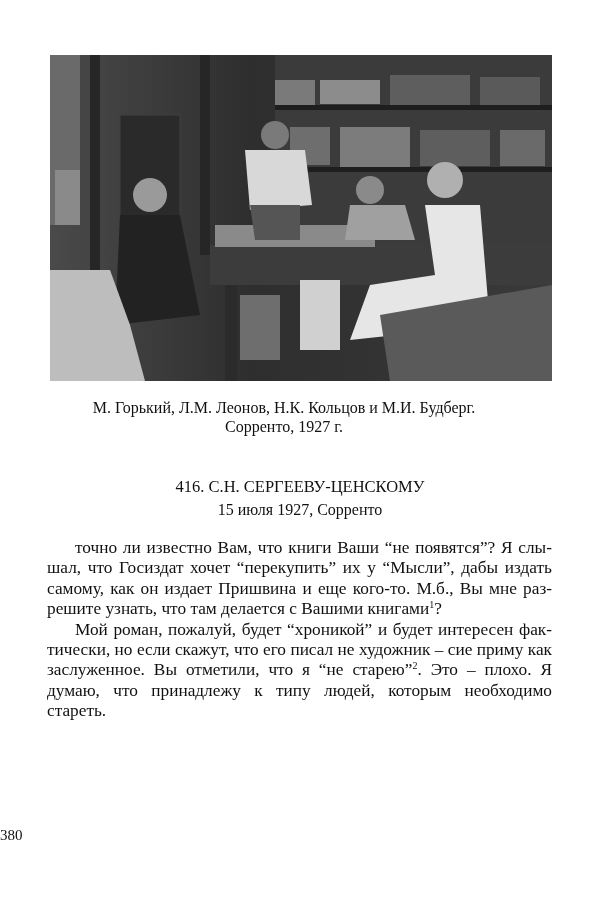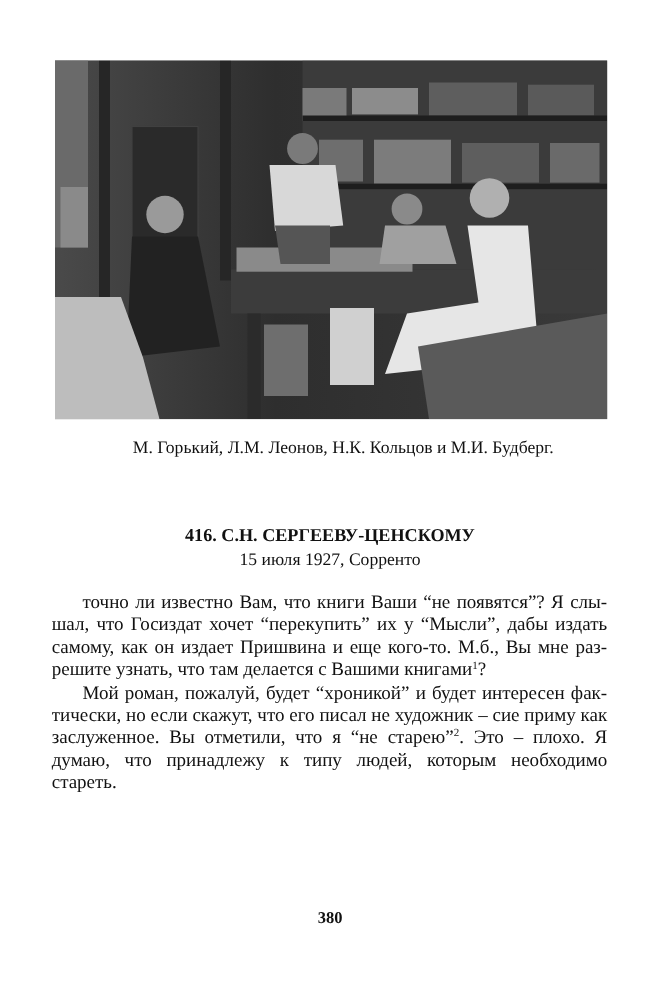--- a/index.html
+++ b/index.html
@@ -6,43 +6,43 @@
     body {
       width: 600px; height: 909px; position: relative; overflow: hidden;
       font-family: "Liberation Serif", "DejaVu Serif", serif; color: #111;
     }
     .photo {
       position: absolute; left: 50px; top: 55px; width: 502px; height: 326px;
       overflow: hidden; background: #3a3a3a;
     }
     .photo svg { display: block; width: 100%; height: 100%; }
     .caption {
-      position: absolute; left: 52px; width: 520px; top: 398px;
+      position: absolute; left: 24px; width: 520px; top: 398px;
       text-align: center; font-size: 16px; line-height: 19px;
     }
     .heading {
       position: absolute; left: 40px; width: 520px; top: 477px;
-      text-align: center; font-size: 16.5px; font-weight: bold; line-height: 20px;
+      text-align: center; font-size: 16.5px; font-weight: normal; line-height: 20px;
     }
     .dateline {
       position: absolute; left: 40px; width: 520px; top: 500px;
       text-align: center; font-size: 16px; line-height: 20px;
     }
     .body {
       position: absolute; left: 47px; width: 505px; top: 538px;
       font-size: 17.3px; line-height: 20.4px; text-align: justify;
       hyphens: manual;
     }
     .body p { margin: 0; text-indent: 28px; text-align-last: left; }
     .body p.greeting { text-indent: 68px; }
     .body p.just-last { text-align-last: justify; }
     sup { font-size: 10px; line-height: 0; vertical-align: 6px; }
     .pagenum {
       position: absolute; left: 0; width: 600px; top: 825px;
-      text-align: center; font-weight: bold; font-size: 15px; line-height: 20px;
+      font-weight: normal; font-size: 15px; line-height: 20px;
     }
   </style>
 </head>
 <body>
 
 <div class="photo">
   <svg viewBox="0 0 502 326" preserveAspectRatio="none">
     <defs>
       <linearGradient id="bg" x1="0" y1="0" x2="1" y2="0">
         <stop offset="0" stop-color="#4a4a4a"></stop>
@@ -94,20 +94,21 @@
     <path d="M0 215 L60 215 L80 270 L95 326 L0 326 Z" fill="#bdbdbd"></path>
 
     <path d="M330 260 L502 230 L502 326 L340 326 Z" fill="#5a5a5a"></path>
 
     <rect x="190" y="240" width="40" height="65" fill="#6e6e6e"></rect>
   </svg>
 </div>
 
 <div class="caption">
   <div>М. Горький, Л.М. Леонов, Н.К. Кольцов и М.И. Будберг.</div>
+  <div>Сорренто, 1927 г.</div>
 </div>
 
 <div class="heading">416. С.Н. СЕРГЕЕВУ-ЦЕНСКОМУ</div>
 <div class="dateline">15 июля 1927, Сорренто</div>
 
 <div class="body">
   <p><span>точно ли известно Вам, что книги Ваши “не появятся”? Я слы­шал, что Госиздат хочет “перекупить” их у “Мысли”, дабы издать самому, как он издает Пришвина и еще кого-то. М.б., Вы мне раз­решите узнать, что там делается с Вашими книгами</span><sup>1</sup><span>?</span></p>
   <p><span>Мой роман, пожалуй, будет “хроникой” и будет интересен фак­тически, но если скажут, что его писал не художник – сие приму как заслуженное. Вы отметили, что я “не старею”</span><sup>2</sup><span>. Это – плохо. Я думаю, что принадлежу к типу людей, которым необходимо стареть.</span></p>
 </div>
 

